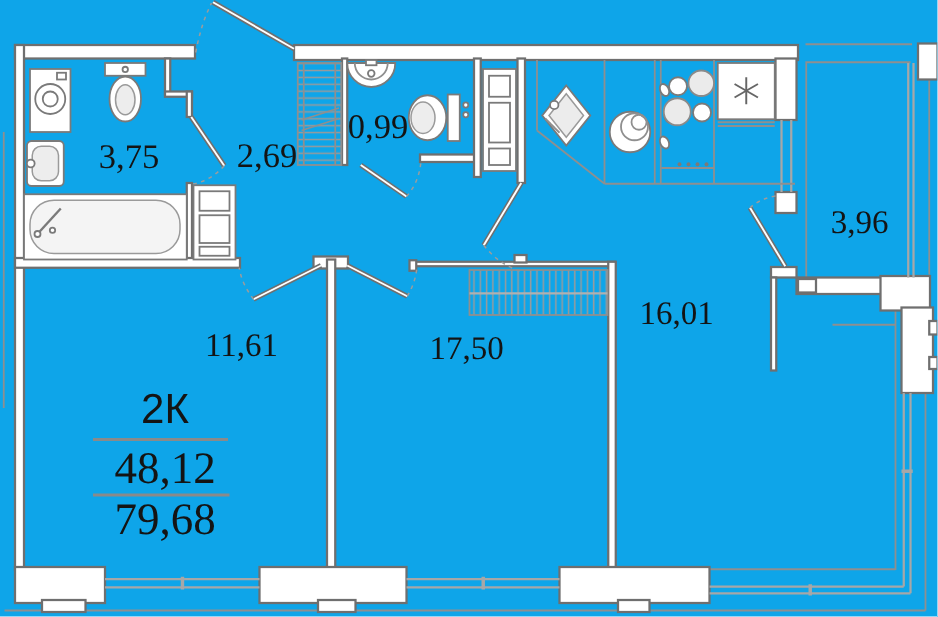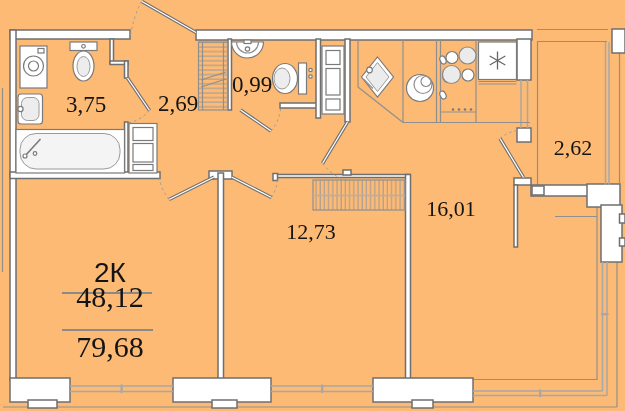--- a/index.html
+++ b/index.html
@@ -1,16 +1,16 @@
 <!DOCTYPE html>
 <html><head>
 <meta charset="utf-8">
 <style>
   html,body{margin:0;padding:0;background:#fff;}
-  .stage{position:relative;width:625px;height:411px;background:#fdba74;overflow:hidden;
+  .stage{position:relative;width:625px;height:411px;background:#0ea5e9;overflow:hidden;
          font-family:"Liberation Serif",serif;color:#141414;}
   .stage svg{position:absolute;left:0;top:0;}
   
   .w{fill:#fff;stroke:#6f6f6f;stroke-width:1.5;}
   .t{fill:none;stroke:#8f8f8f;stroke-width:1.2;}
   .win{fill:none;stroke:#a7a7a7;stroke-width:1.5;}
   .fx{fill:#fff;stroke:#7a7a7a;stroke-width:1.2;}
   .ff{fill:#ededed;stroke:#9a9a9a;stroke-width:1;}
   .leaf{fill:none;stroke:#6f6f6f;stroke-width:3.4;}
   .leafcore{fill:none;stroke:#fff;stroke-width:1.3;}
@@ -251,23 +251,24 @@
     <g>
       <rect x="313" y="180" width="92" height="30" fill="url(#vv)" stroke="#8f8f8f" stroke-width="1.2"></rect>
       <line x1="313" y1="195.5" x2="405" y2="195.5" stroke="#b0b0b0" stroke-width="1.5"></line>
     </g>
   </g>
 </svg>
 
 <div class="lbl area" style="left:56px;  top:92px;  width:60px;">3,75</div>
 <div class="lbl area" style="left:148px; top:91px;  width:60px;">2,69</div>
 <div class="lbl area" style="left:222px; top:72px;  width:60px;">0,99</div>
-<div class="lbl area-sm" style="left:275px; top:219px; width:72px;">12,73</div>
+<div class="lbl area-sm" style="left:125px; top:217px; width:72px;">11,61</div>
+<div class="lbl area-sm" style="left:275px; top:219px; width:72px;">17,50</div>
 <div class="lbl area-sm" style="left:415px; top:196px; width:72px;">16,01</div>
-<div class="lbl area-sm" style="left:537px; top:135px; width:72px;">2,62</div>
+<div class="lbl area-sm" style="left:537px; top:135px; width:72px;">3,96</div>
 
 <div class="lbl sum-type" style="left:40px; top:257px; width:140px;">2К</div>
 <div class="rule" style="left:62px; top:292px; width:90px;"></div>
-<div class="lbl sum-val" style="left:40px; top:280px; width:140px;">48,12</div>
+<div class="lbl sum-val" style="left:40px; top:296px; width:140px;">48,12</div>
 <div class="rule" style="left:62px; top:329px; width:91px;"></div>
 <div class="lbl sum-val" style="left:40px; top:330px; width:140px;">79,68</div>
 
 </div>
 
 </body></html>

